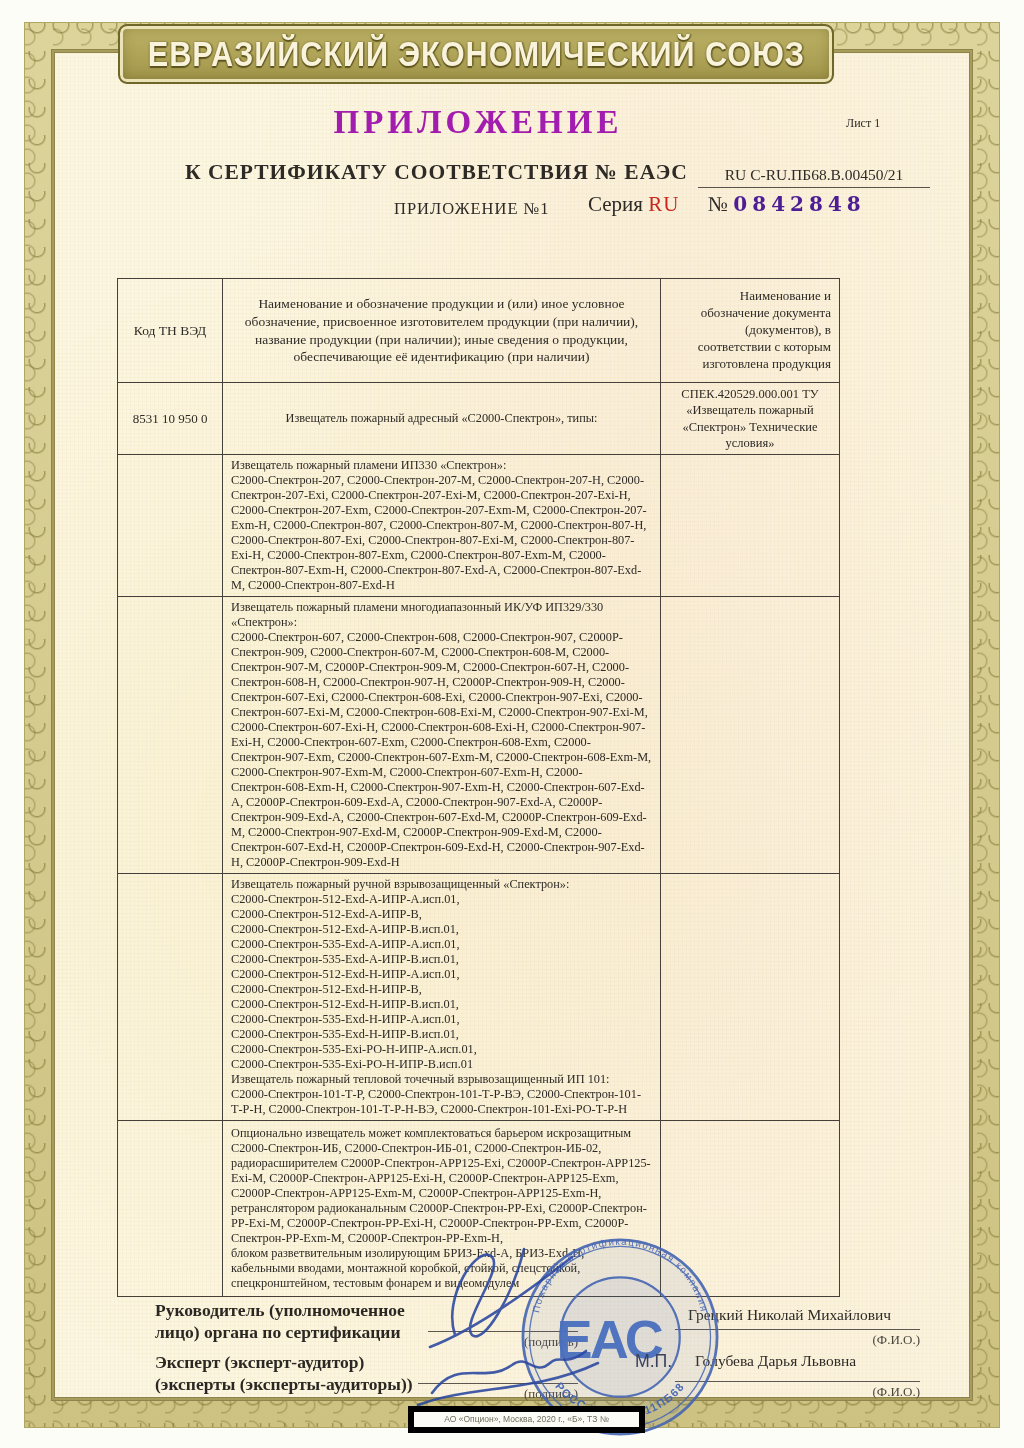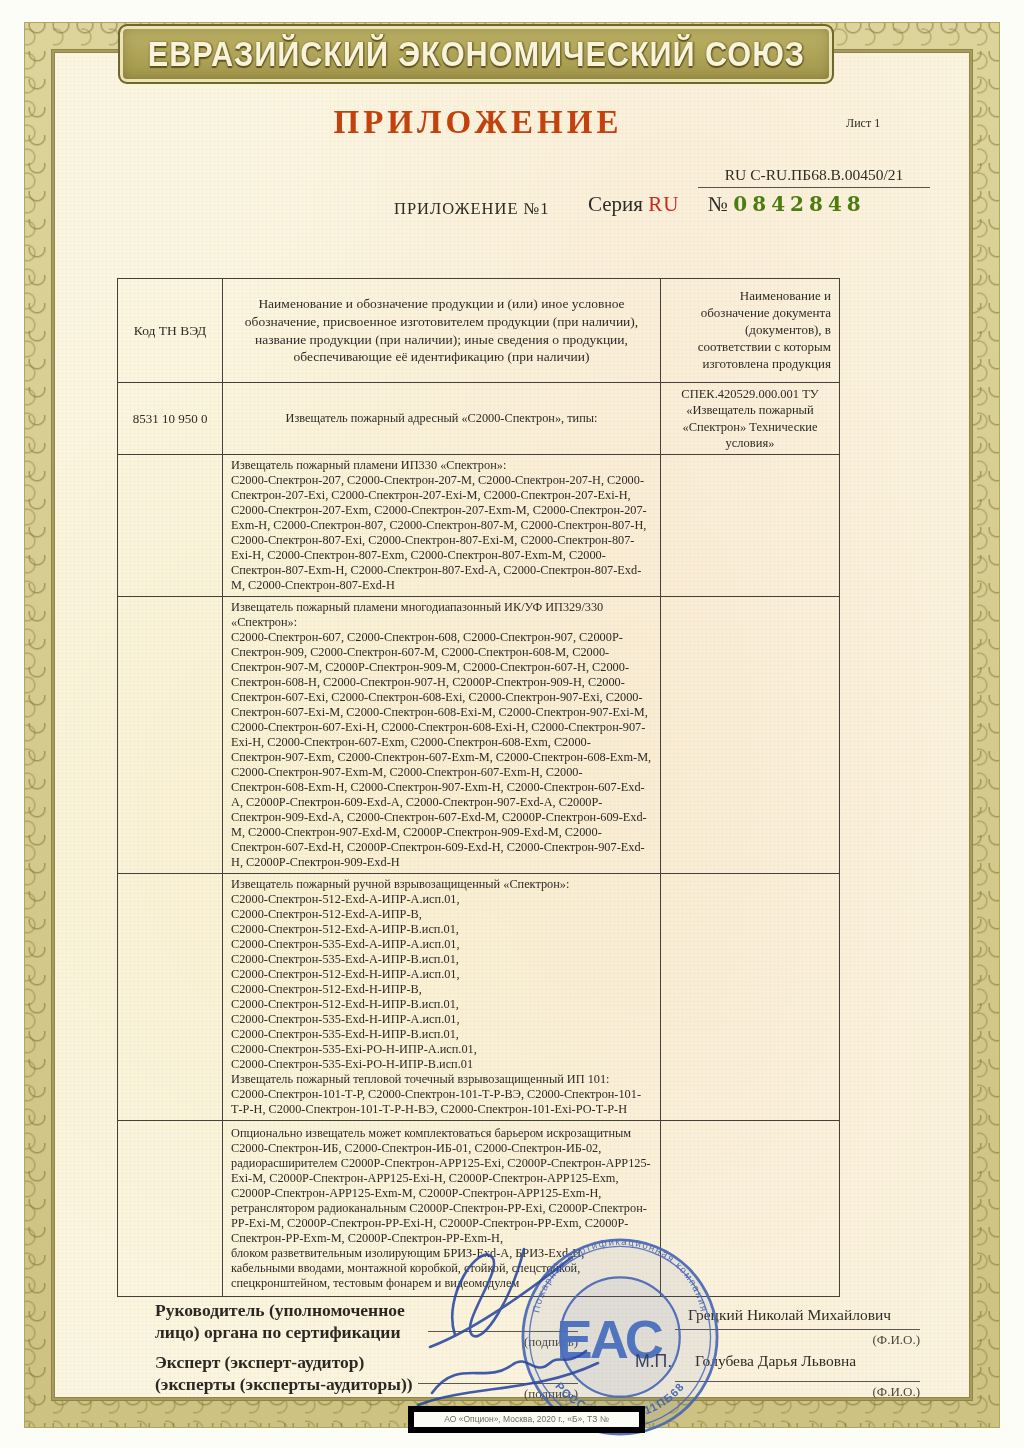--- a/index.html
+++ b/index.html
@@ -28,30 +28,30 @@
   .banner{position:absolute;left:118px;top:24px;width:712px;height:56px;
           background:linear-gradient(#bdb266,#a1954a);
           border:2px solid #6f662a;border-radius:9px;
           box-shadow:inset 0 0 0 3px #ebe3b8, inset 0 0 14px rgba(86,76,22,.5);
           display:flex;align-items:center;justify-content:center;}
   .banner span{font-family:"Liberation Sans",sans-serif;font-weight:bold;font-size:33px;
           letter-spacing:1px;color:#f8f3da;transform:scaleX(.93) scaleY(1.08);white-space:nowrap;
           text-shadow:0 2px 1px rgba(80,70,20,.85),0 0 2px rgba(80,70,20,.6),2px 0 1px rgba(80,70,20,.4);}
   .abs{position:absolute;}
   .title{left:118px;top:104px;width:720px;text-align:center;font-size:33px;font-weight:bold;
-         letter-spacing:4px;color:#c2410c;}
+         letter-spacing:4px;color:#a21caf;}
   .sheetno{left:846px;top:116px;font-size:12px;}
   .certline{left:185px;top:160px;font-size:21.5px;font-weight:bold;letter-spacing:1px;}
   .certnum{left:698px;top:166px;width:232px;font-size:15.5px;text-align:center;
            border-bottom:1px solid #56524a;padding-bottom:3px;white-space:nowrap;}
   .appno{left:394px;top:199px;font-size:16.5px;letter-spacing:1px;}
   .series{left:588px;top:192px;font-size:21px;}
   .series .ru{color:#c8271c;font-weight:normal;letter-spacing:1px;}
   .blankno{left:708px;top:192px;font-size:21px;}
-  .blankno .num{color:#4d7c0f;font-weight:bold;letter-spacing:5px;font-family:"DejaVu Serif",serif;font-size:20px;}
+  .blankno .num{color:#4c1d95;font-weight:bold;letter-spacing:5px;font-family:"DejaVu Serif",serif;font-size:20px;}
   .subtitle{left:118px;top:236px;width:720px;text-align:center;font-size:15.5px;}
   
   table.products{position:absolute;left:117px;top:278px;border-collapse:collapse;table-layout:fixed;width:722px;}
   table.products td,table.products th{border:1px solid #45413a;vertical-align:middle;
       font-weight:normal;padding:3px 8px;overflow:hidden;}
   col.c1{width:105px;}col.c2{width:438px;}col.c3{width:179px;}
   .hdr{font-size:13.5px;text-align:center;line-height:1.3;}
   .code{font-size:13px;text-align:center;}
   .prod{font-size:12.3px;line-height:1.22;text-align:left;vertical-align:top;}
   .prod.center{text-align:center;vertical-align:middle;}
@@ -74,20 +74,21 @@
   <div class="band"></div>
   <div class="sheet"></div>
 
   <div class="banner">
     <span>ЕВРАЗИЙСКИЙ ЭКОНОМИЧЕСКИЙ СОЮЗ</span>
   </div>
 
   <div class="abs title">ПРИЛОЖЕНИЕ</div>
   <div class="abs sheetno">Лист 1</div>
 
+  <div class="abs certline">К СЕРТИФИКАТУ СООТВЕТСТВИЯ № ЕАЭС</div>
   <div class="abs certnum">RU С-RU.ПБ68.В.00450/21</div>
 
   <div class="abs appno">ПРИЛОЖЕНИЕ №1</div>
   <div class="abs series">
     <span>Серия</span>
     <span class="ru">RU</span>
   </div>
   <div class="abs blankno">
     <span>№</span>
     <span class="num">0842848</span>

